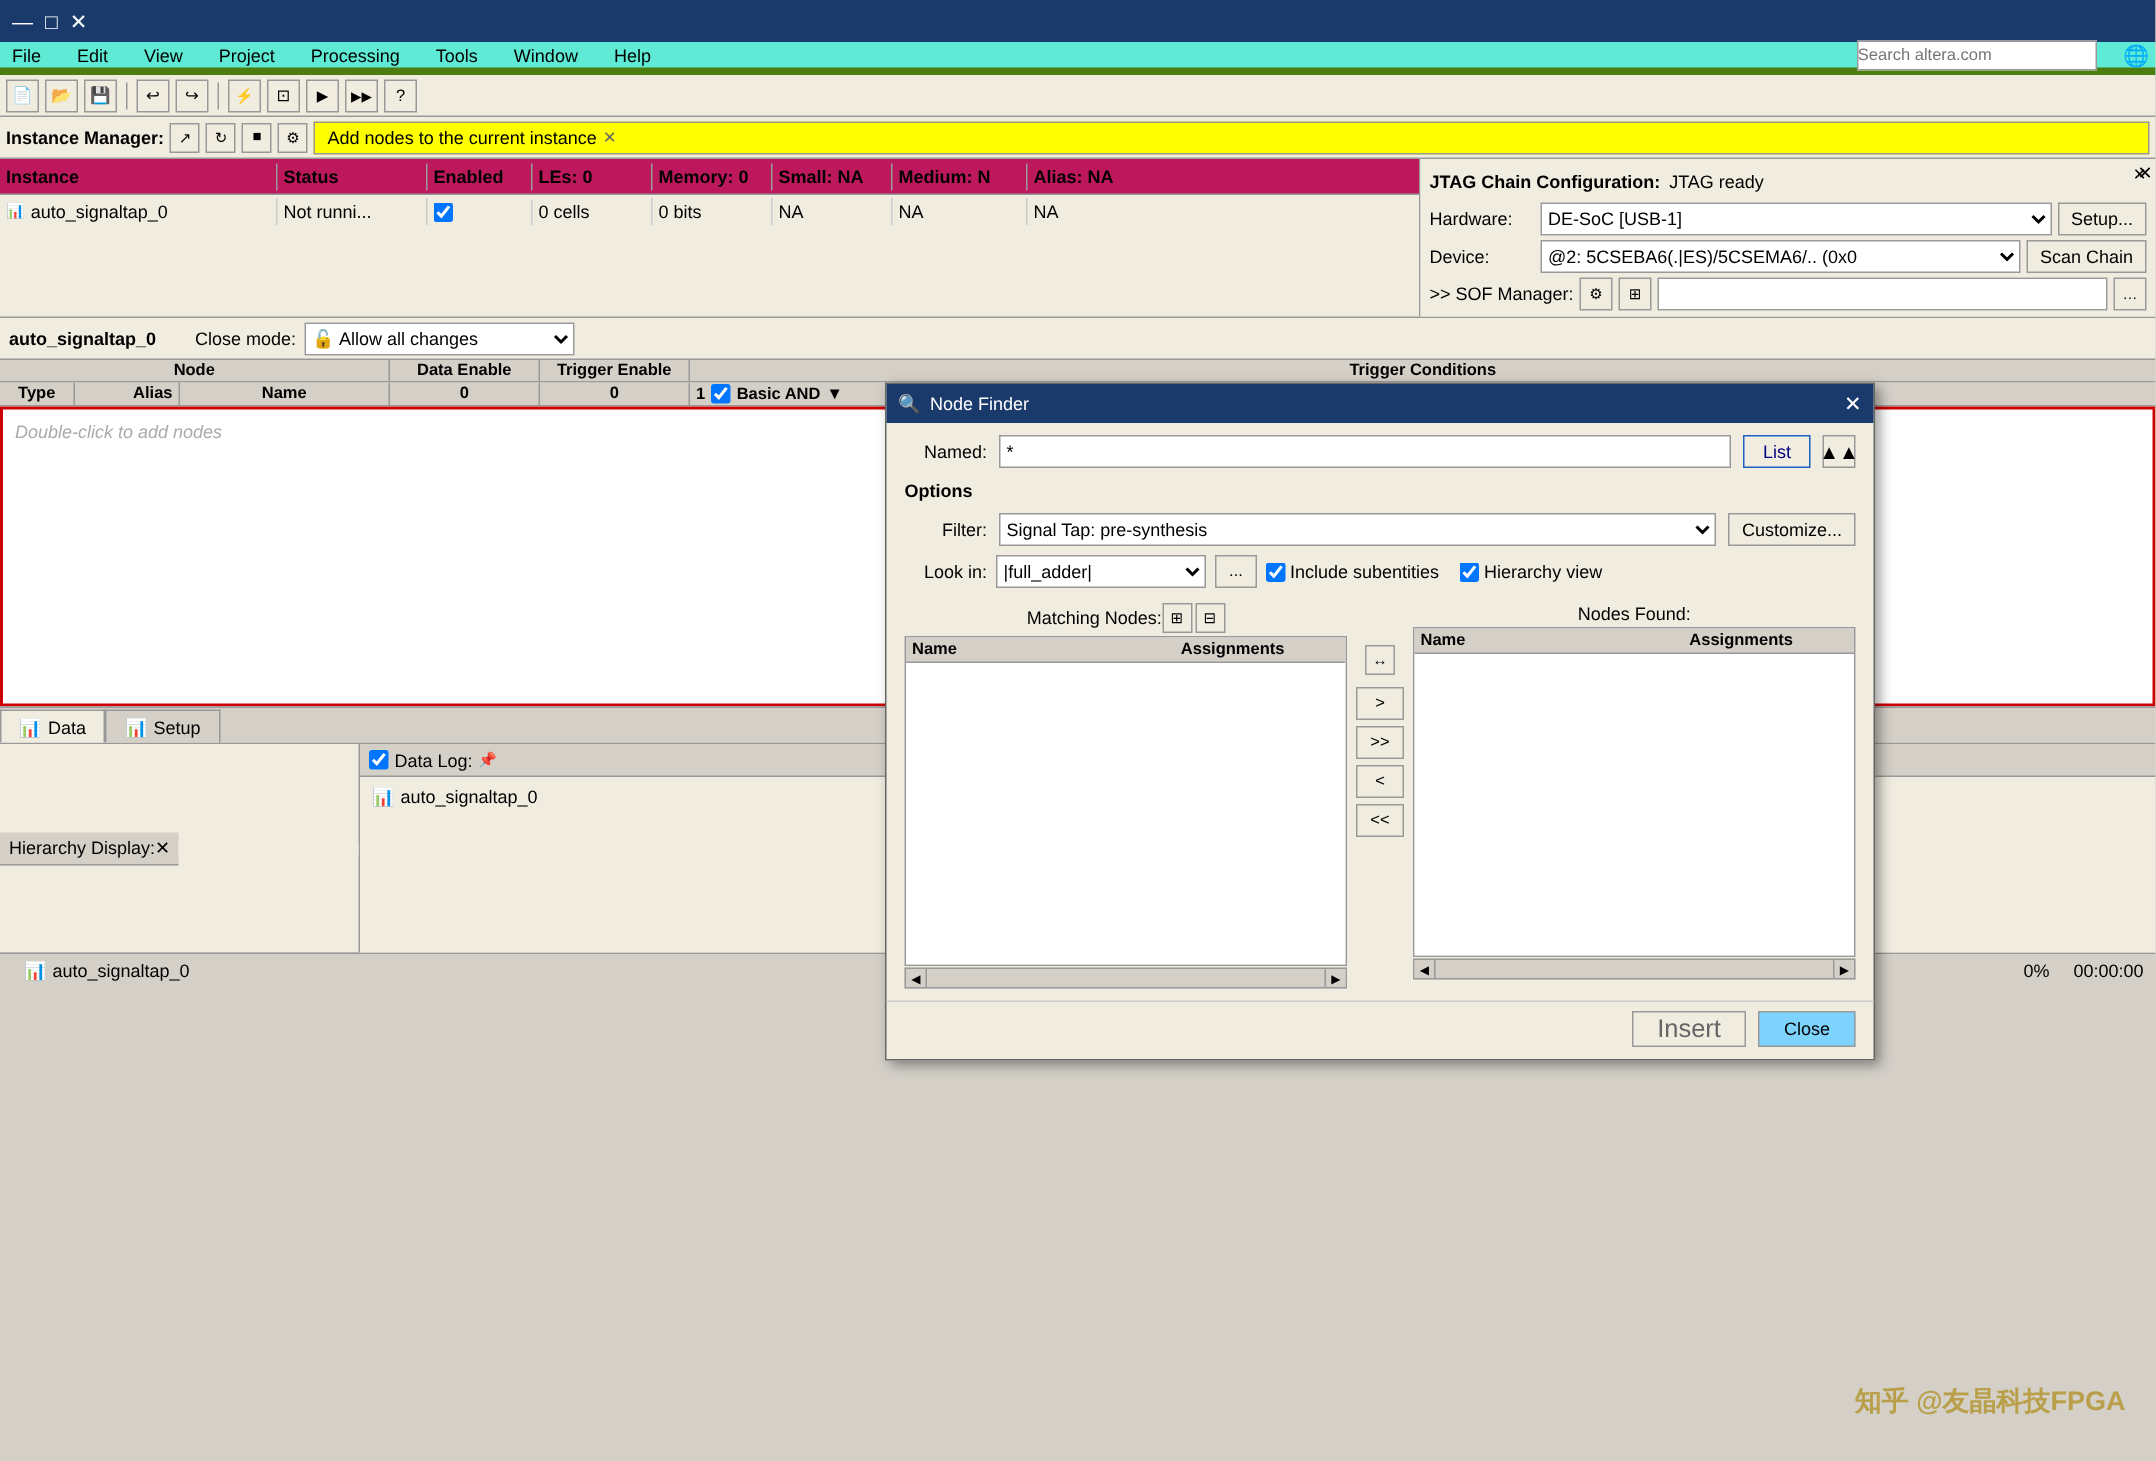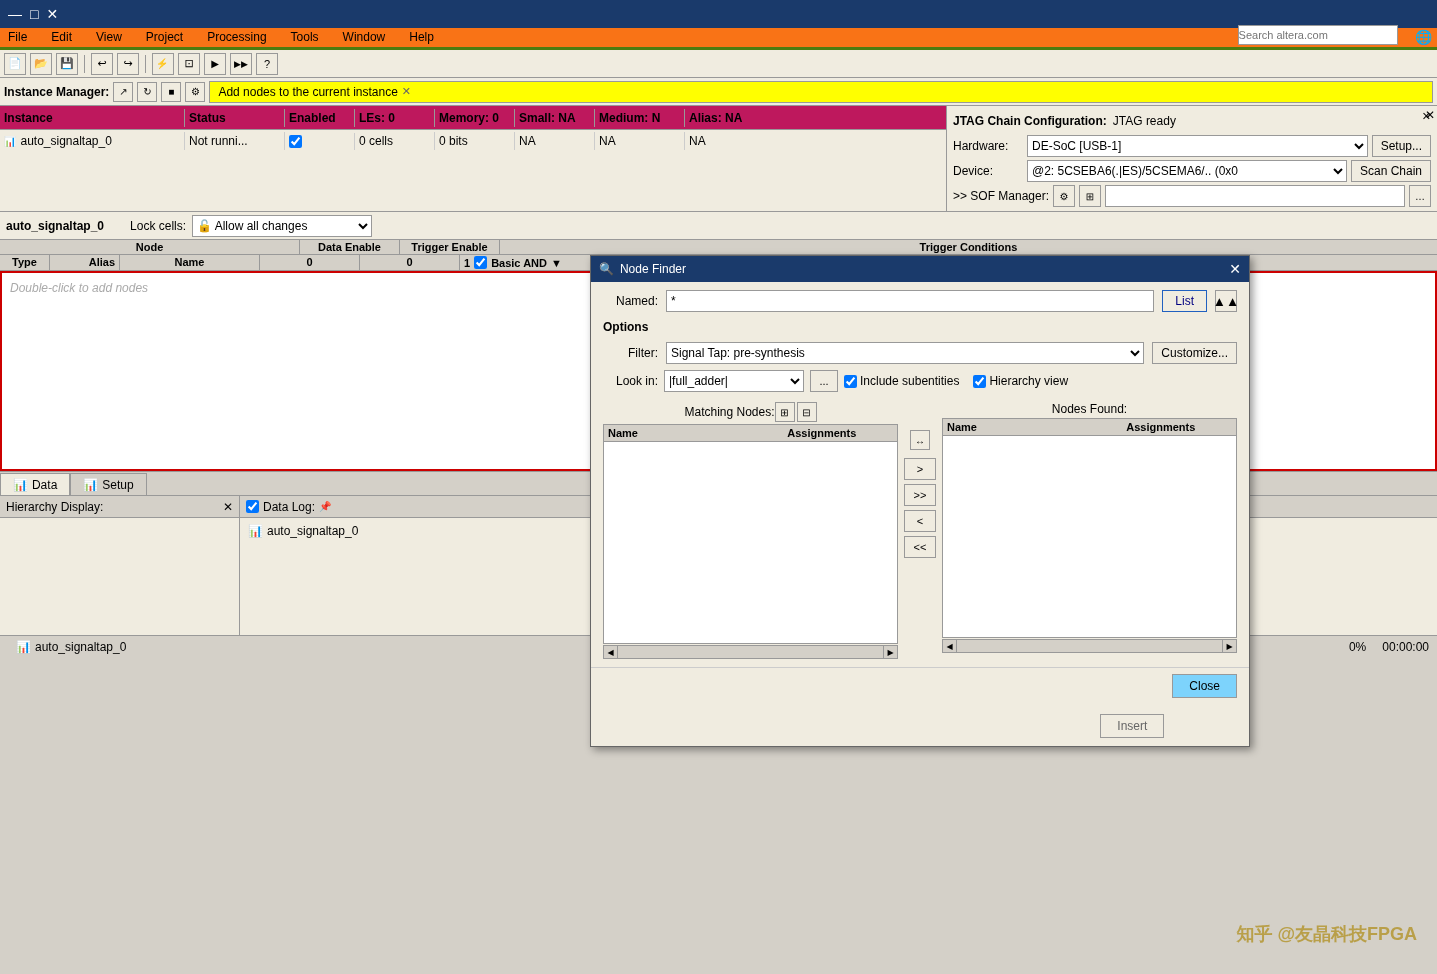--- a/index.html
+++ b/index.html
@@ -14,27 +14,27 @@
       align-items: center;
       justify-content: space-between;
       height: 28px;
     }
     .title-bar-title { font-size: 12px; }
     .title-bar-controls { display: flex; gap: 8px; }
     .title-bar-controls span { cursor: pointer; font-size: 14px; color: white; }
     
     
     .menu-bar {
-      background: #f97316;
+      background: #5eead4;
       padding: 2px 4px;
       display: flex;
       gap: 16px;
       height: 22px;
-      align-items: flex-end;
-      border-bottom: 3px solid #4d7c0f;
+      align-items: center;
+      border-bottom: 5px solid #4d7c0f;
     }
     .menu-item { font-size: 12px; cursor: pointer; padding: 1px 4px; }
     
     
     .toolbar {
       background: #f0ece0;
       padding: 2px 4px;
       display: flex;
       align-items: center;
       gap: 4px;
@@ -266,23 +266,22 @@
       gap: 8px;
       padding: 6px 12px 8px;
       border-top: 1px solid #ccc;
     }
     .insert-btn {
       height: 24px;
       padding: 0 16px;
       border: 1px solid #999;
       background: #f0ece0;
       cursor: pointer;
-      font-size: 12px;
+      font-size: 17px;
       color: #666;
-      margin-top: 40px;
     }
     .close-btn {
       height: 24px;
       padding: 0 16px;
       border: 1px solid #999;
       background: #7dd3fc;
       cursor: pointer;
       font-size: 12px;
     }
     
@@ -306,21 +305,21 @@
       display: flex; align-items: center; justify-content: center;
     }
     
     input[type="checkbox"] { margin: 0; }
     
     .node-header-span-row {
       display: flex;
       background: #d4d0c8;
       border-bottom: 1px solid #999;
     }
-    .node-span-node { width: 300px; border-right: 1px solid #999; padding: 1px 4px; font-size: 11px; font-weight: bold; text-align: center; }
+    .node-span-node { width: 260px; border-right: 1px solid #999; padding: 1px 4px; font-size: 11px; font-weight: bold; text-align: center; }
     .node-span-data { width: 100px; border-right: 1px solid #999; padding: 1px 4px; font-size: 11px; font-weight: bold; text-align: center; }
     .node-span-trigger-e { width: 100px; border-right: 1px solid #999; padding: 1px 4px; font-size: 11px; font-weight: bold; text-align: center; }
     .node-span-trigger-c { flex: 1; padding: 1px 4px; font-size: 11px; font-weight: bold; text-align: center; }
     
   </style>
 </head>
 <body>
 
 <div class="title-bar">
   <div class="title-bar-controls">
@@ -435,21 +434,21 @@
       <input type="text" style="flex: 1 1 0%; height: 22px; border: 1px solid rgb(153, 153, 153); background: white; font-size: 12px;">
       <div class="sof-icon-btn">…</div>
     </div>
   </div>
 </div>
 
 <div style="display:flex; flex-direction:column; flex:1; min-height:0; background:#f0ece0;">
 
   <div style="display:flex; align-items:center; gap:6px; height:28px; background:#f0ece0; border-bottom:1px solid #999; padding:2px 6px;">
     <span style="font-size:12px; font-weight:bold;">auto_signaltap_0</span>
-    <span style="font-size:12px; margin-left:20px;">Lock cells:</span>
+    <span style="font-size:12px; margin-left:20px;">Close mode:</span>
     <select style="height:22px; border:1px solid #999; background:white; font-size:12px; width:180px;">
       <option>🔓 Allow all changes</option>
     </select>
   </div>
 
   <div class="node-header-span-row">
     <div class="node-span-node">Node</div>
     <div class="node-span-data">Data Enable</div>
     <div class="node-span-trigger-e">Trigger Enable</div>
     <div class="node-span-trigger-c">Trigger Conditions</div>
@@ -480,21 +479,21 @@
     </div>
     <div class="tab">
       <span>📊</span>
       <span>Setup</span>
     </div>
   </div>
 </div>
 
 <div style="display:flex; height:140px; background:#f0ece0; border-top:1px solid #999;">
 
-  <div style="width:240px; border-right:1px solid #999; display:flex; flex-direction:column;">
+  <div style="width:240px; border-right:1px solid #999; display:flex; flex-direction:row;align-items:center;">
     <div style="background:#d4d0c8; padding:2px 6px; border-bottom:1px solid #999; font-size:12px; display:flex; align-items:center; justify-content:space-between; height:22px;">
       <span>Hierarchy Display:</span>
       <span style="cursor:pointer;">✕</span>
     </div>
     <div style="flex:1; background:#f0ece0; padding:4px;"></div>
   </div>
 
   <div style="flex:1; display:flex; flex-direction:column;">
     <div style="background:#d4d0c8; padding:2px 6px; border-bottom:1px solid #999; font-size:12px; display:flex; align-items:center; gap:4px; height:22px;">
       <input type="checkbox" checked="" style="">

